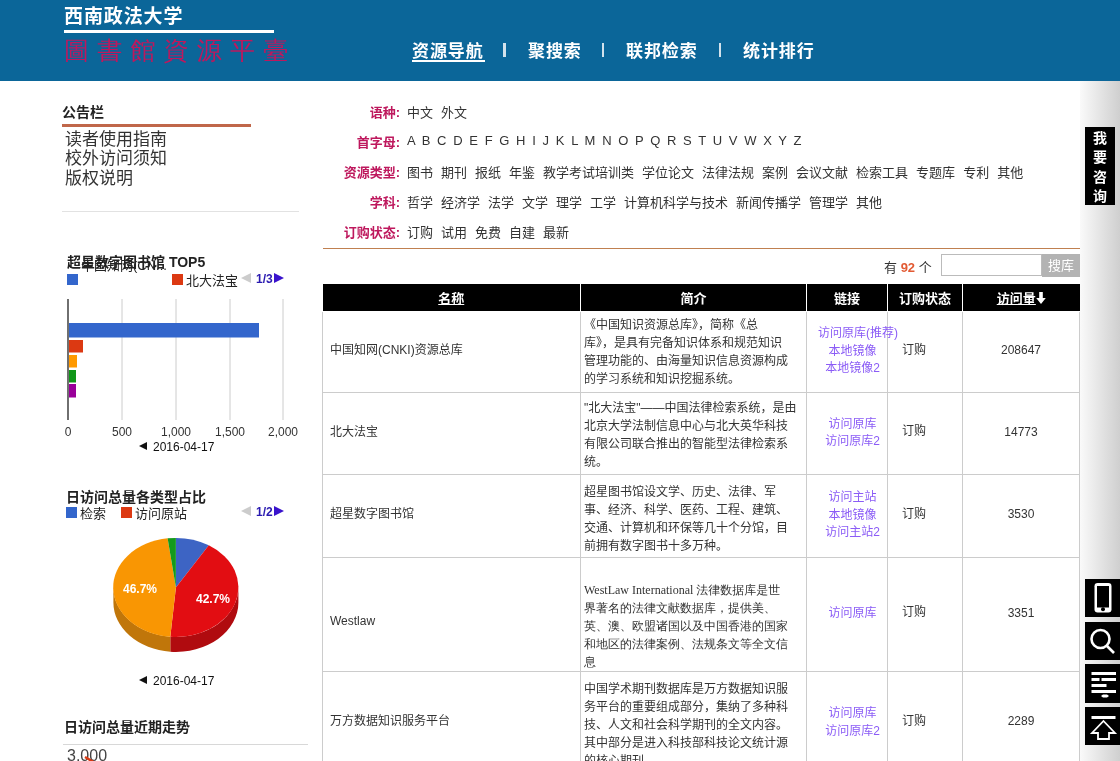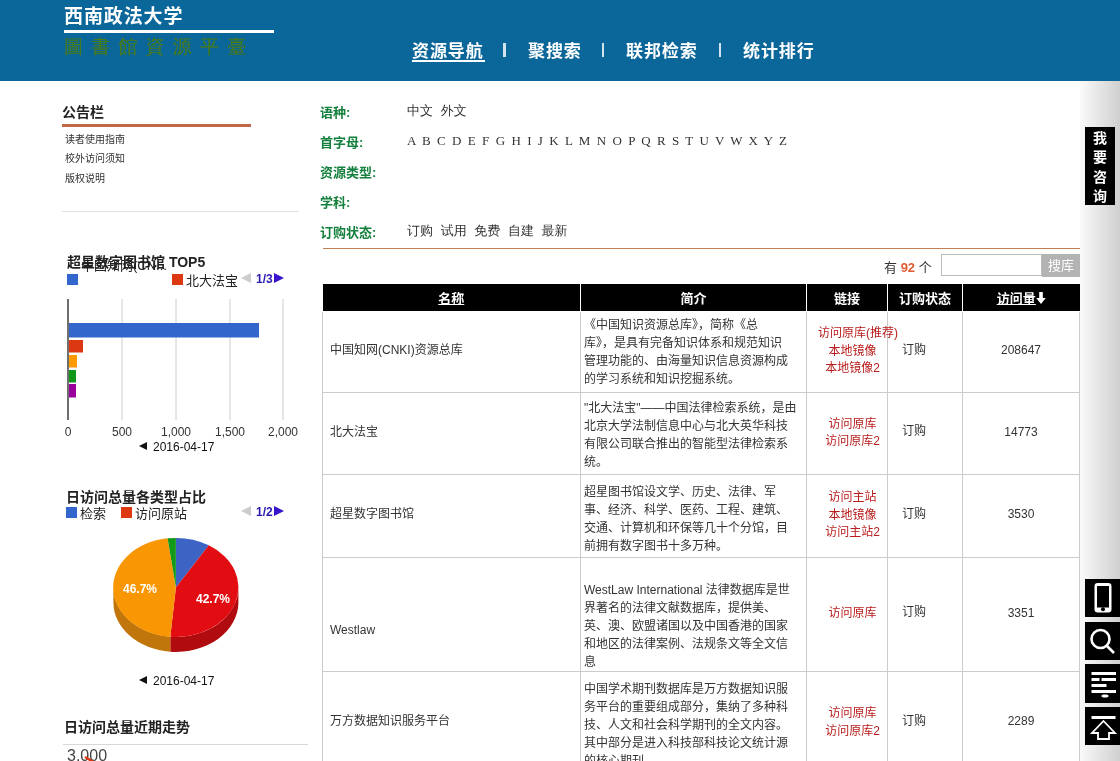--- a/index.html
+++ b/index.html
@@ -4,44 +4,44 @@
 <style>
 * { margin:0; padding:0; box-sizing:border-box; }
 html,body { width:1120px; height:761px; overflow:hidden; background:#fff;
   font-family:"Liberation Sans","Noto Sans CJK SC",sans-serif; }
 #page { position:relative; width:1120px; height:761px; overflow:hidden; }
 .abs { position:absolute; }
 
 #hdr { left:0; top:0; width:1120px; height:81px; background:#0b6699; }
 #uni { left:64px; top:1px; color:#fff; font-size:19px; font-weight:bold; letter-spacing:0.9px;}
 #hline { left:64px; top:29.5px; width:210px; height:3px; background:#fff; }
-#lib { left:64px; top:34px; color:#4d7c0f; font-size:19px; font-family:Liberation Serif, serif; letter-spacing:8.2px; }
+#lib { left:64px; top:34px; color:#be185d; font-size:25px; font-family:Liberation Serif, serif; letter-spacing:8.2px; }
 .nav { top:37px; color:#fff; font-size:17px; font-weight:bold; letter-spacing:0.9px; }
 .navsep { top:43px; width:2.3px; height:14px; background:#d3e2ec; }
 
 .h14 { font-weight:bold; font-size:14px; color:#222; }
-.sm13 { font-size:10px; color:#333; }
+.sm13 { font-size:17px; color:#333; }
 .sep { height:1px; background:#e2e2e2; }
 .sq { width:11px; height:11px; }
 .tri-l-gray { width:0;height:0;border-top:5.5px solid transparent;border-bottom:5.5px solid transparent;border-right:10.5px solid #ccc; }
 .tri-r-blue { width:0;height:0;border-top:5.5px solid transparent;border-bottom:5.5px solid transparent;border-left:10.5px solid #3a13cd; }
 .tri-l-blk { width:0;height:0;border-top:4.5px solid transparent;border-bottom:4.5px solid transparent;border-right:8px solid #111; }
 .pager { font-size:12px; font-weight:bold; color:#2a1ab0; }
 .legtxt { font-size:13px; color:#222; }
 .datetxt { font-size:12px; color:#111; }
 
-.flabel { font-size:13px; font-weight:bold; color:#15803d; width:80px; }
-.fvals  { font-size:13px; color:#333;font-family:Liberation Serif, serif; }
+.flabel { font-size:13px; font-weight:bold; color:#be185d; text-align:right; width:80px; }
+.fvals  { font-size:13px; color:#333; }
 
 #tbl { border-collapse:collapse; table-layout:fixed; width:757px; }
 #tbl th { background:#000; color:#fff; font-size:13px; font-weight:bold; border:1px solid #fff; border-top:none; height:27px; text-align:center; }
 #tbl th:first-child { border-left:none; }
 #tbl th:last-child { border-right:none; }
 #tbl td { border:1px solid #ccc; font-size:12px; color:#333; vertical-align:middle; line-height:12px; }
-#tbl td.lnk { color:#b91c1c; text-align:center; line-height:17.5px; white-space:nowrap; padding-left:11px; }
+#tbl td.lnk { color:#8b5cf6; text-align:center; line-height:17.5px; white-space:nowrap; padding-left:11px; }
 #tbl td.desc { line-height:18px; padding:0 4px 0 3px; white-space:nowrap; }
 .namec { padding-left:7px; padding-bottom:3px; }
 .num { text-align:center; padding-bottom:3px; }
 .stat { padding-left:14px; padding-bottom:4px; }
 
 #rgrad { left:1080px; top:81px; width:40px; height:680px; background:linear-gradient(to right,#fafafa,#cfcfcf); }
 .blackbox { background:#000; }
 </style>
 </head>
 <body>
@@ -121,21 +121,23 @@
   <div class="abs" style="left:67px; top:747px; font-size:16px; color:#444;">3,000</div>
   <svg class="abs" style="left:80px; top:754px;" width="30" height="7" viewBox="0 0 30 7">
     <line x1="5" y1="3" x2="16" y2="9.5" stroke="#dc3912" stroke-width="2.5"></line>
   </svg>
 
   <div class="abs flabel" style="left:320px; top:102px;">语种:</div>
   <div class="abs fvals" style="left:407px; top:102px; word-spacing:4.4px;">中文 外文</div>
   <div class="abs flabel" style="left:320px; top:132px;">首字母:</div>
   <div class="abs fvals" style="left:407px; top:133px; word-spacing:3.1px;text-align:right;">A B C D E F G H I J K L M N O P Q R S T U V W X Y Z</div>
   <div class="abs flabel" style="left:320px; top:162px;">资源类型:</div>
+  <div class="abs fvals" style="left:407px; top:162px; word-spacing:4.4px;">图书 期刊 报纸 年鉴 教学考试培训类 学位论文 法律法规 案例 会议文献 检索工具 专题库 专利 其他</div>
   <div class="abs flabel" style="left:320px; top:192px;">学科:</div>
+  <div class="abs fvals" style="left:407px; top:192px; word-spacing:4.4px;">哲学 经济学 法学 文学 理学 工学 计算机科学与技术 新闻传播学 管理学 其他</div>
   <div class="abs flabel" style="left:320px; top:222px;">订购状态:</div>
   <div class="abs fvals" style="left:407px; top:222px; word-spacing:4.4px;">订购 试用 免费 自建 最新</div>
   <div class="abs" style="left:323px; top:248px; width:757px; height:1px; background:#c08050;"></div>
 
   <div class="abs" style="left:884px; top:257px; font-size:13px; color:#333;">有 <b style="color:#e25a33;">92</b> 个</div>
   <div class="abs" style="left:941px; top:254px; width:101px; height:22px; border:1px solid #bbb; background:#fff;"></div>
   <div class="abs" style="left:1042px; top:254px; width:38px; height:23px; background:#b3b3b3; color:#fff; font-size:13px; text-align:center; line-height:23px;">搜库</div>
 
   <table class="abs" id="tbl" style="left:322px; top:284px;">
     <colgroup>
@@ -170,22 +172,22 @@
       <td class="num">14773</td>
     </tr>
     <tr style="height:83px;">
       <td class="namec">超星数字图书馆</td>
       <td class="desc" style="padding-top:7px;">超星图书馆设文学、历史、法律、军<br>事、经济、科学、医药、工程、建筑、<br>交通、计算机和环保等几十个分馆，目<br>前拥有数字图书十多万种。</td>
       <td class="lnk">访问主站<br>本地镜像<br>访问主站2</td>
       <td class="stat">订购</td>
       <td class="num">3530</td>
     </tr>
     <tr style="height:97px;">
-      <td class="namec"><span style="position:relative; top:17px;">Westlaw</span></td>
-      <td class="desc" style="padding-top:23px;">WestLaw International 法律数据库是世<br>界著名的法律文献数据库，提供美、<br>英、澳、欧盟诸国以及中国香港的国家<br>和地区的法律案例、法规条文等全文信<br>息</td>
+      <td class="namec"><span style="position:relative; top:8px;">Westlaw</span></td>
+      <td class="desc" style="padding-top:23px;font-family:Liberation Serif, serif;">WestLaw International 法律数据库是世<br>界著名的法律文献数据库，提供美、<br>英、澳、欧盟诸国以及中国香港的国家<br>和地区的法律案例、法规条文等全文信<br>息</td>
       <td class="lnk">访问原库</td>
       <td class="stat">订购</td>
       <td class="num">3351</td>
     </tr>
     <tr style="height:103px;">
       <td class="namec">万方数据知识服务平台</td>
       <td class="desc" style="padding-top:4px;">中国学术期刊数据库是万方数据知识服<br>务平台的重要组成部分，集纳了多种科<br>技、人文和社会科学期刊的全文内容。<br>其中部分是进入科技部科技论文统计源<br>的核心期刊。</td>
       <td class="lnk">访问原库<br>访问原库2</td>
       <td class="stat">订购</td>
       <td class="num">2289</td>

